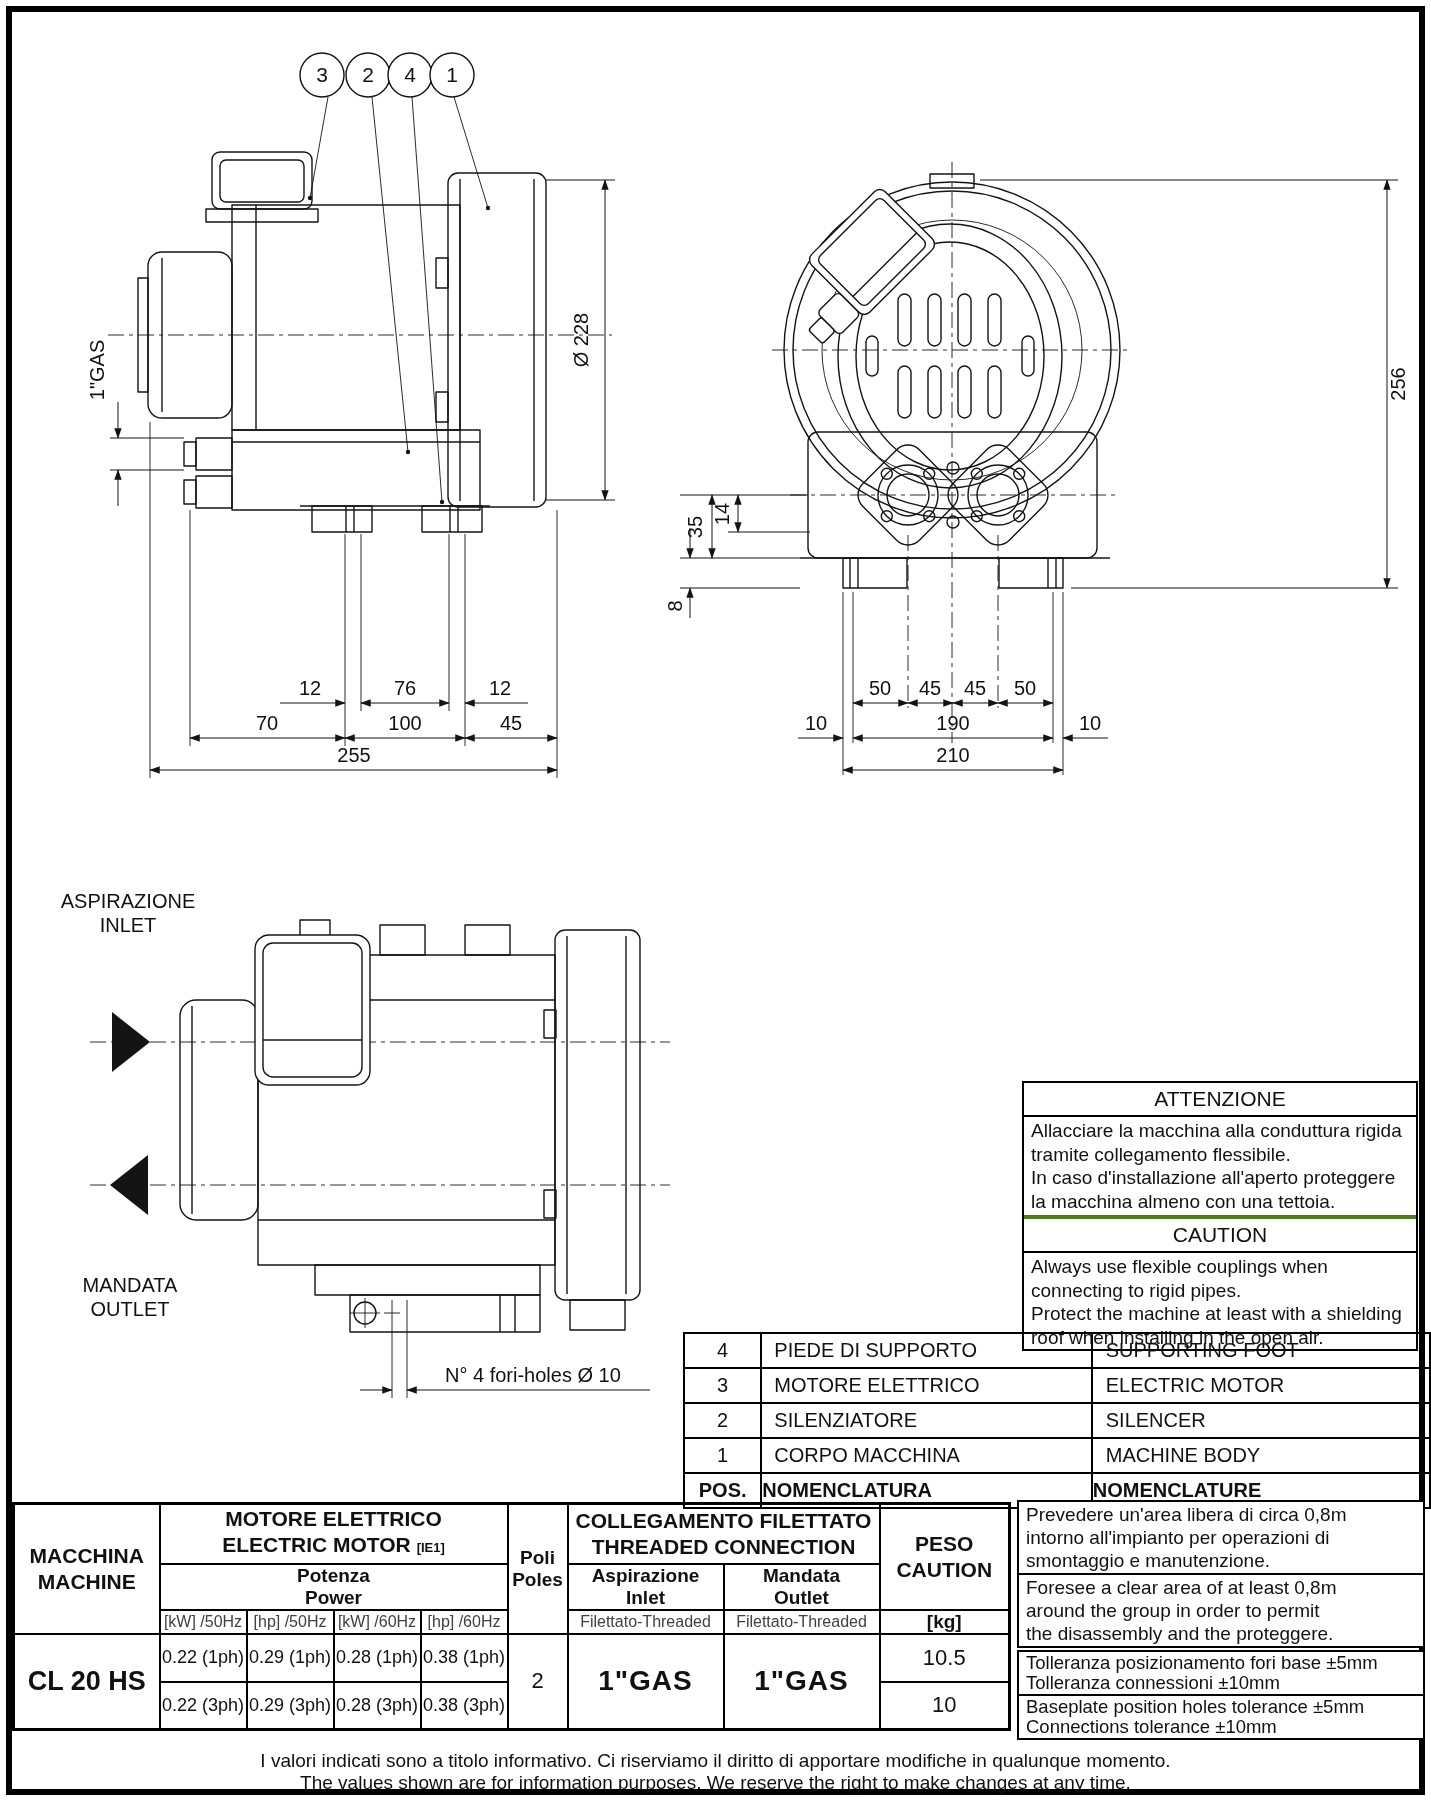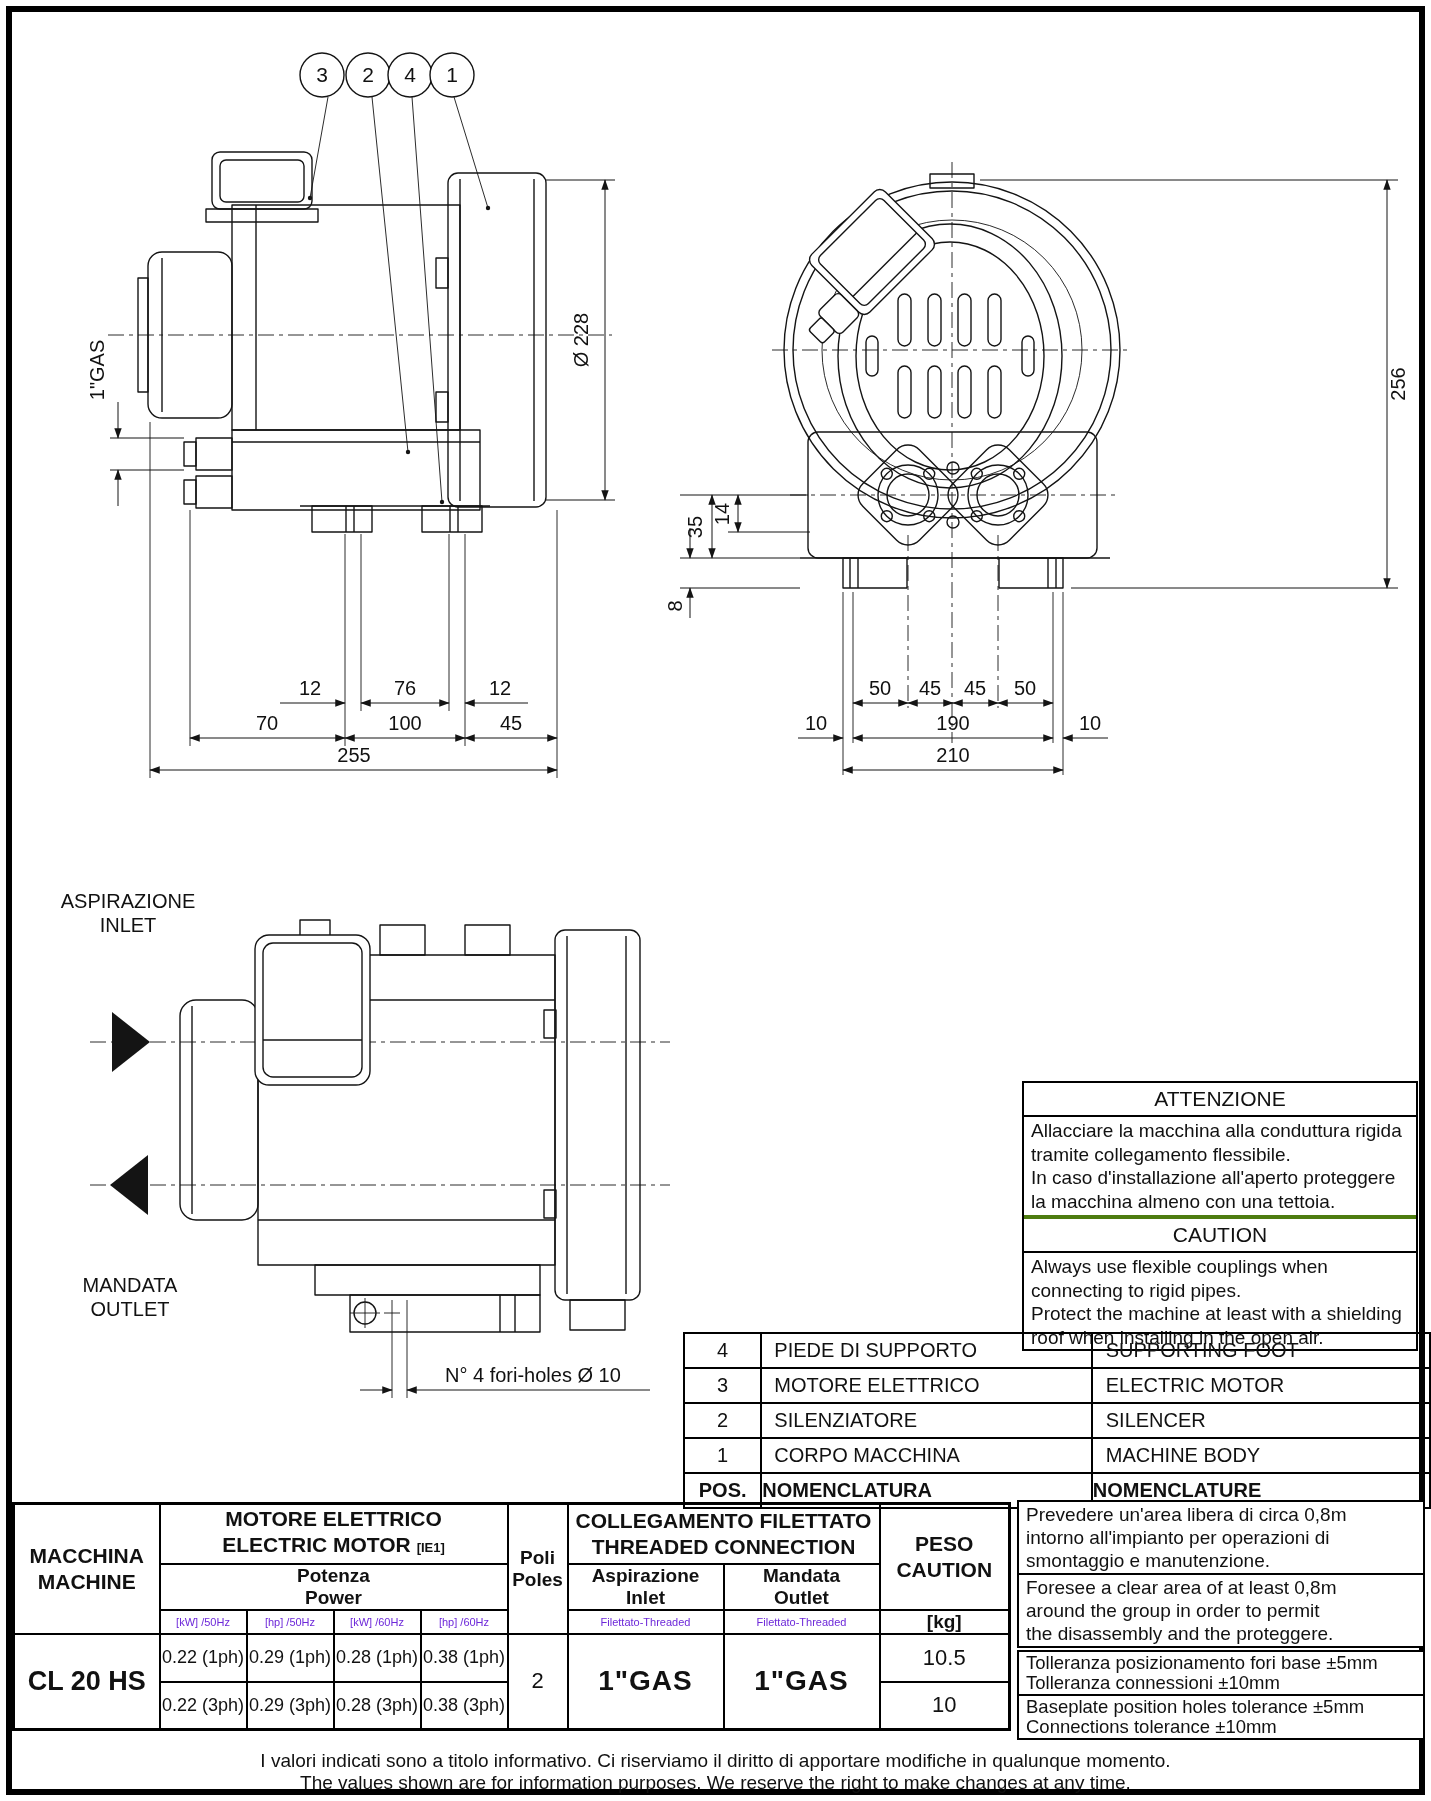--- a/index.html
+++ b/index.html
@@ -25,21 +25,21 @@
   .parts td{border:2px solid #000;height:33px;font-size:20px;padding:0;overflow:hidden;white-space:nowrap;}
   .parts td.pos{width:77px;text-align:center;}
   .parts td.nit{width:323px;padding-left:12px;}
   .parts td.nen{width:331px;padding-left:13px;}
   .parts tr.hdr td{font-weight:bold;padding-left:0;}
   .spec{position:absolute;left:12px;top:1502px;border:3px solid #000;}
   .spec td{border:2px solid #000;text-align:center;vertical-align:middle;padding:0;overflow:hidden;}
   .h21{font-size:21px;font-weight:bold;line-height:26px;}
   .h19{font-size:19px;font-weight:bold;line-height:22px;}
   .note-ie{font-size:13px;font-weight:bold;}
-  .sub{font-size:11px;color:#6d28d9;}
+  .sub{font-size:16px;color:#404040;}
   .kg{font-size:19px;font-weight:bold;}
   .mval{font-size:27px;font-weight:bold;}
   .pv{font-size:18px;border-radius:23px;}
   .poleval{font-size:22px;}
   .gas{font-size:28px;font-weight:bold;letter-spacing:1px;}
   .wv{font-size:22px;}
   .nbox{position:absolute;left:1017px;width:404px;border:2px solid #000;background:#fff;}
   .nsec{padding:1px 7px;font-size:19px;line-height:23px;border-bottom:2px solid #000;}
   .nsec.last{border-bottom:none;}
   .nsec.tight{line-height:20px;font-size:18.5px;}

